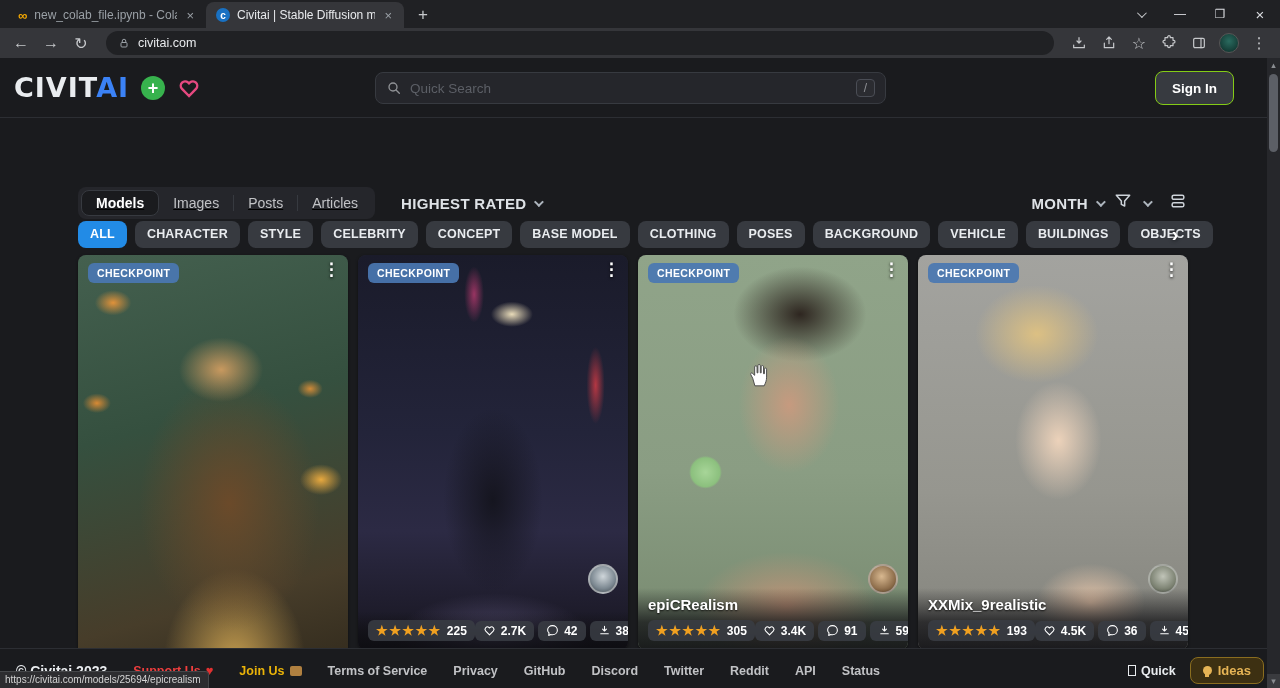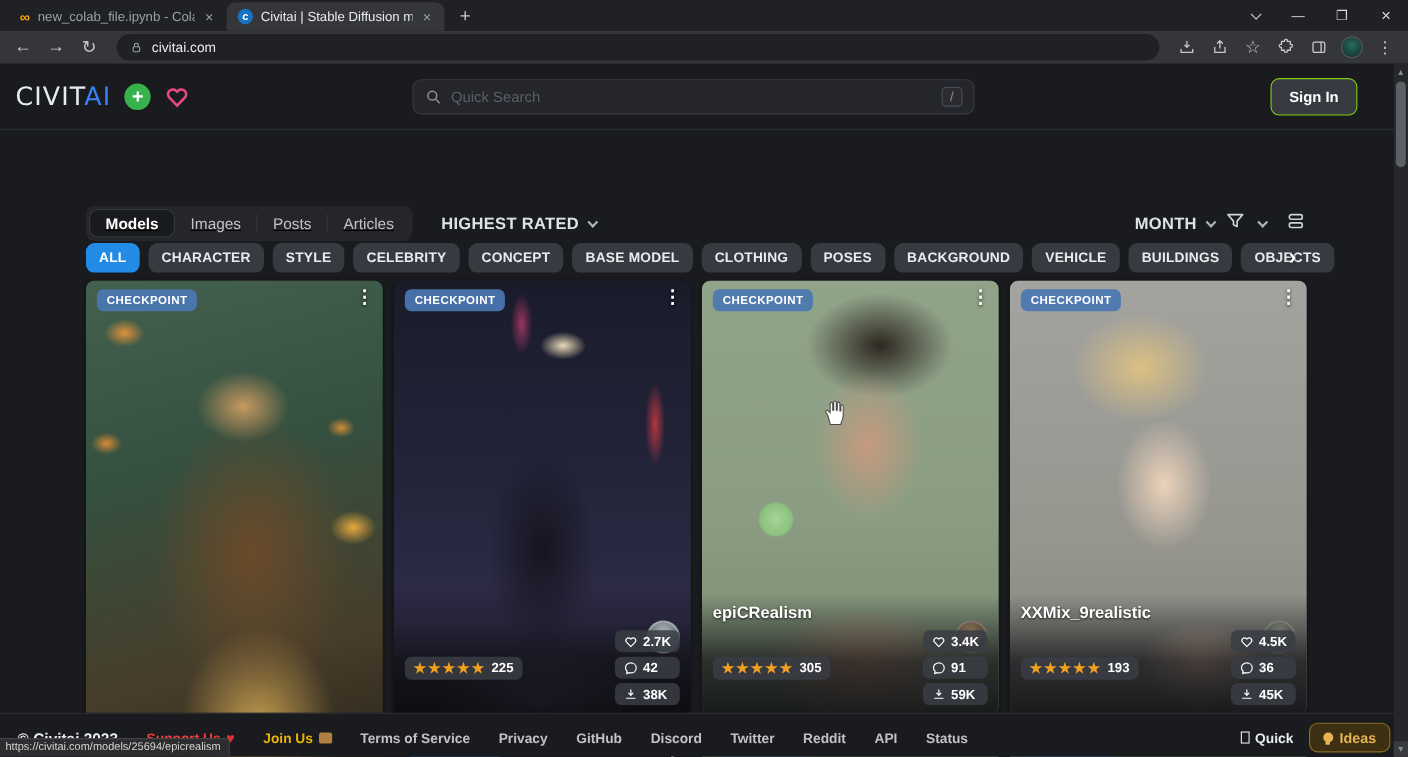--- a/index.html
+++ b/index.html
@@ -22,21 +22,21 @@
   .nav-btn { color:#c6c8cb; font-size:16px; width:26px; text-align:center; }
   .addressbar { flex:1; height:24px; background:#202124; border-radius:12px; margin:0 8px; display:flex; align-items:center; padding:0 12px; gap:8px; }
   .addressbar .url { color:#e8eaed; font-size:12.5px; }
   .tb-icon { width:26px; height:24px; display:flex; align-items:center; justify-content:center; color:#c6c8cb; }
   .tb-icon svg { width:16px; height:16px; stroke:#c6c8cb; fill:none; stroke-width:1.8; stroke-linecap:round; stroke-linejoin:round; }
   .profile-avatar { width:20px; height:20px; border-radius:50%; background:radial-gradient(circle at 50% 40%, #2a6b5f, #0c2a26); border:1px solid #555; }
 
   
   .site { position:absolute; top:58px; left:0; width:1280px; height:630px; background:#1A1B1E; overflow:hidden; }
   .site-header { position:absolute; top:0; left:0; width:1280px; height:60px; background:#1A1B1E; border-bottom:1px solid #2C2E33; display:flex; align-items:center; padding:0 14px; }
-  .logo { font-size:23px; font-weight:400; letter-spacing:1px; font-family:"DejaVu Sans", sans-serif; }
+  .logo { font-size:27px; font-weight:700; letter-spacing:1px; font-family:"DejaVu Sans", sans-serif; }
   .logo .p1 { color:#e9ecef; } .logo .p2 { color:#3b82f6; }
   .add-btn { width:24px; height:24px; border-radius:50%; background:#37b24d; color:#fff; font-size:18px; font-weight:bold; display:flex; align-items:center; justify-content:center; margin-left:12px; line-height:1; }
   .fav-heart { margin-left:12px; display:flex; }
   .fav-heart svg { width:24px; height:24px; fill:none; stroke:#e64980; stroke-width:2.4; }
   .searchbox { position:absolute; left:375px; top:14px; width:511px; height:32px; background:#25262B; border:1px solid #373A40; border-radius:8px; display:flex; align-items:center; padding:0 10px; gap:8px; }
   .searchbox svg { width:16px; height:16px; stroke:#909296; fill:none; stroke-width:2; stroke-linecap:round; }
   .searchbox input { flex:1; background:transparent; border:none; outline:none; color:#c1c2c5; font-size:13.5px; font-family:"Liberation Sans",sans-serif; }
   .searchbox input::placeholder { color:#5c5f66; }
   .kbd { border:1px solid #4a4d55; border-radius:4px; color:#909296; font-size:12px; padding:1px 7px; background:#2b2c31; }
   .signin { position:absolute; right:46px; top:13px; height:34px; padding:0 16px; background:#373A40; border:1px solid #84cc16; border-radius:8px; color:#fff; font-size:13.5px; font-weight:700; display:flex; align-items:center; }
@@ -66,21 +66,21 @@
   .type-badge { position:absolute; top:8px; left:10px; background:rgba(74,119,178,.92); color:#fff; font-size:10.5px; font-weight:700; letter-spacing:.4px; padding:4px 9px; border-radius:6px; }
   .dots { position:absolute; top:4px; right:8px; color:#fff; font-size:17px; font-weight:bold; text-shadow:0 1px 3px rgba(0,0,0,.9); letter-spacing:0; }
   .updated-badge { position:absolute; top:2px; right:40px; background:#e03131; color:#fff; font-size:11.5px; font-weight:600; padding:3px 9px; border-radius:4px; box-shadow:0 1px 3px rgba(0,0,0,.4); }
   .card-avatar { position:absolute; right:10px; width:30px; height:30px; border-radius:50%; border:2px solid rgba(210,210,210,.55); }
   .card-bottom { position:absolute; left:0; right:0; bottom:0; padding:8px 10px 9px; background:linear-gradient(180deg, rgba(20,20,24,0) 0%, rgba(16,16,20,.75) 55%, rgba(12,12,16,.88) 100%); }
   .card-title { color:#fff; font-size:15px; font-weight:600; margin-bottom:7px; text-shadow:0 1px 2px rgba(0,0,0,.8); }
   .stats { display:flex; align-items:center; }
   .pill { display:flex; align-items:center; gap:5px; background:rgba(58,61,68,.85); border-radius:6px; padding:3px 8px; color:#fff; font-size:12px; font-weight:700; }
   .pill .stars { color:#f0a020; font-size:13px; letter-spacing:1.5px; }
   .pill svg { width:13px; height:13px; stroke:#fff; fill:none; stroke-width:2; stroke-linecap:round; stroke-linejoin:round; }
-  .pill-group { display:flex; gap:4px; margin-left:auto;flex-direction:column; }
+  .pill-group { display:flex; gap:4px; margin-left:auto; }
 
   
   .img-dreamshaper { background:
     radial-gradient(ellipse 26px 18px at 13% 10%, #e0923a 0%, rgba(224,146,58,0) 70%),
     radial-gradient(ellipse 20px 14px at 7% 31%, #d88a34 0%, rgba(216,138,52,0) 70%),
     radial-gradient(ellipse 30px 22px at 90% 47%, #e8a93f 0%, rgba(232,169,63,0) 70%),
     radial-gradient(ellipse 18px 13px at 86% 28%, #cf8a38 0%, rgba(207,138,56,0) 70%),
     radial-gradient(ellipse 60px 46px at 53% 24%, #c8995f 0%, rgba(200,153,95,0) 70%),
     radial-gradient(ellipse 120px 170px at 56% 52%, #6b4a2a 0%, rgba(107,74,42,0) 75%),
     radial-gradient(ellipse 95px 130px at 58% 86%, #c9a050 0%, rgba(201,160,80,0) 75%),

